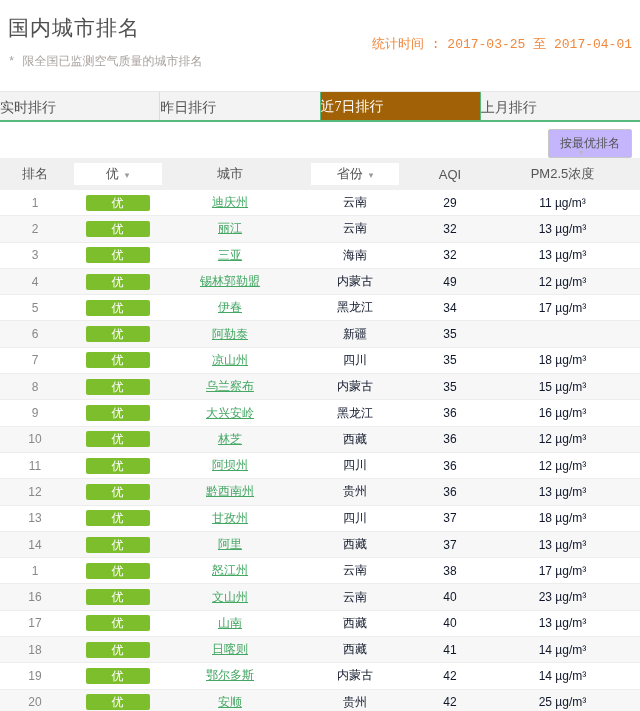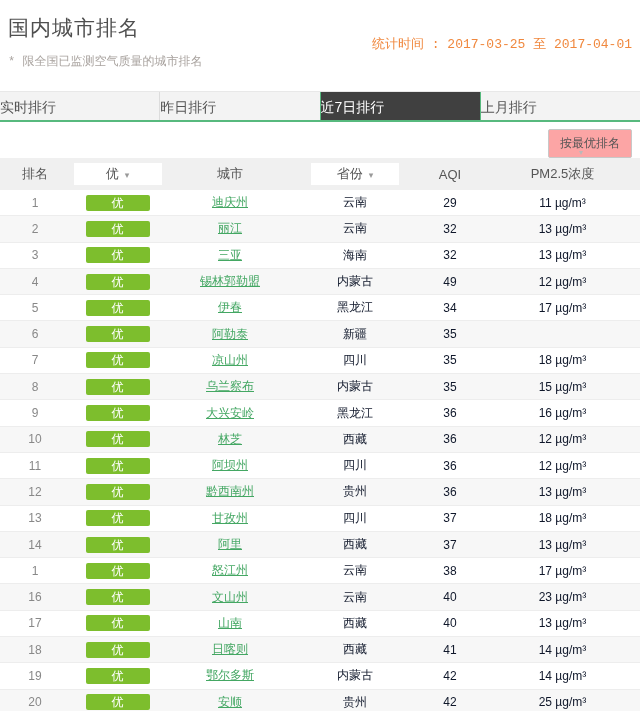--- a/index.html
+++ b/index.html
@@ -22,28 +22,28 @@
     display: flex; margin-top: 21px; height: 31px;
     background: #f3f3f3; border-top: 1px solid #e8e8e8;
     border-bottom: 2px solid #57b97e;
   }
   .tab {
     flex: 1; line-height: 30px;
     font-size: 14px; color: #555; cursor: pointer;
     border-left: 1px solid #dcdcdc;
   }
   .tab:first-child { border-left: none; }
-  .tab.active { background: #404040; color: #fff; border-left-color: #57b97e; }
+  .tab.active { background: #a16207; color: #fff; border-left-color: #57b97e; font-family: Liberation Serif, serif; }
   .tab.active + .tab { border-left-color: #57b97e; }
 
   
   .toolbar { position: relative; height: 36px; }
   .sort-button {
     position: absolute; top: 7px; right: 8px;
-    background: #fca5a5; border: 1px solid #c8c8c8; border-radius: 2px;
+    background: #c4b5fd; border: 1px solid #c8c8c8; border-radius: 2px;
     font-size: 12px; color: #555; padding: 5px 11px; cursor: pointer;
     font-family: inherit;
   }
   .sort-caret { position: absolute; top: 27px; right: 57px; font-size: 8px; color: #b9b9b9; line-height: 1; }
 
   
   .thead {
     display: flex; align-items: center; height: 32px;
     background: #f0f0f0; font-size: 13px; color: #555;
   }

